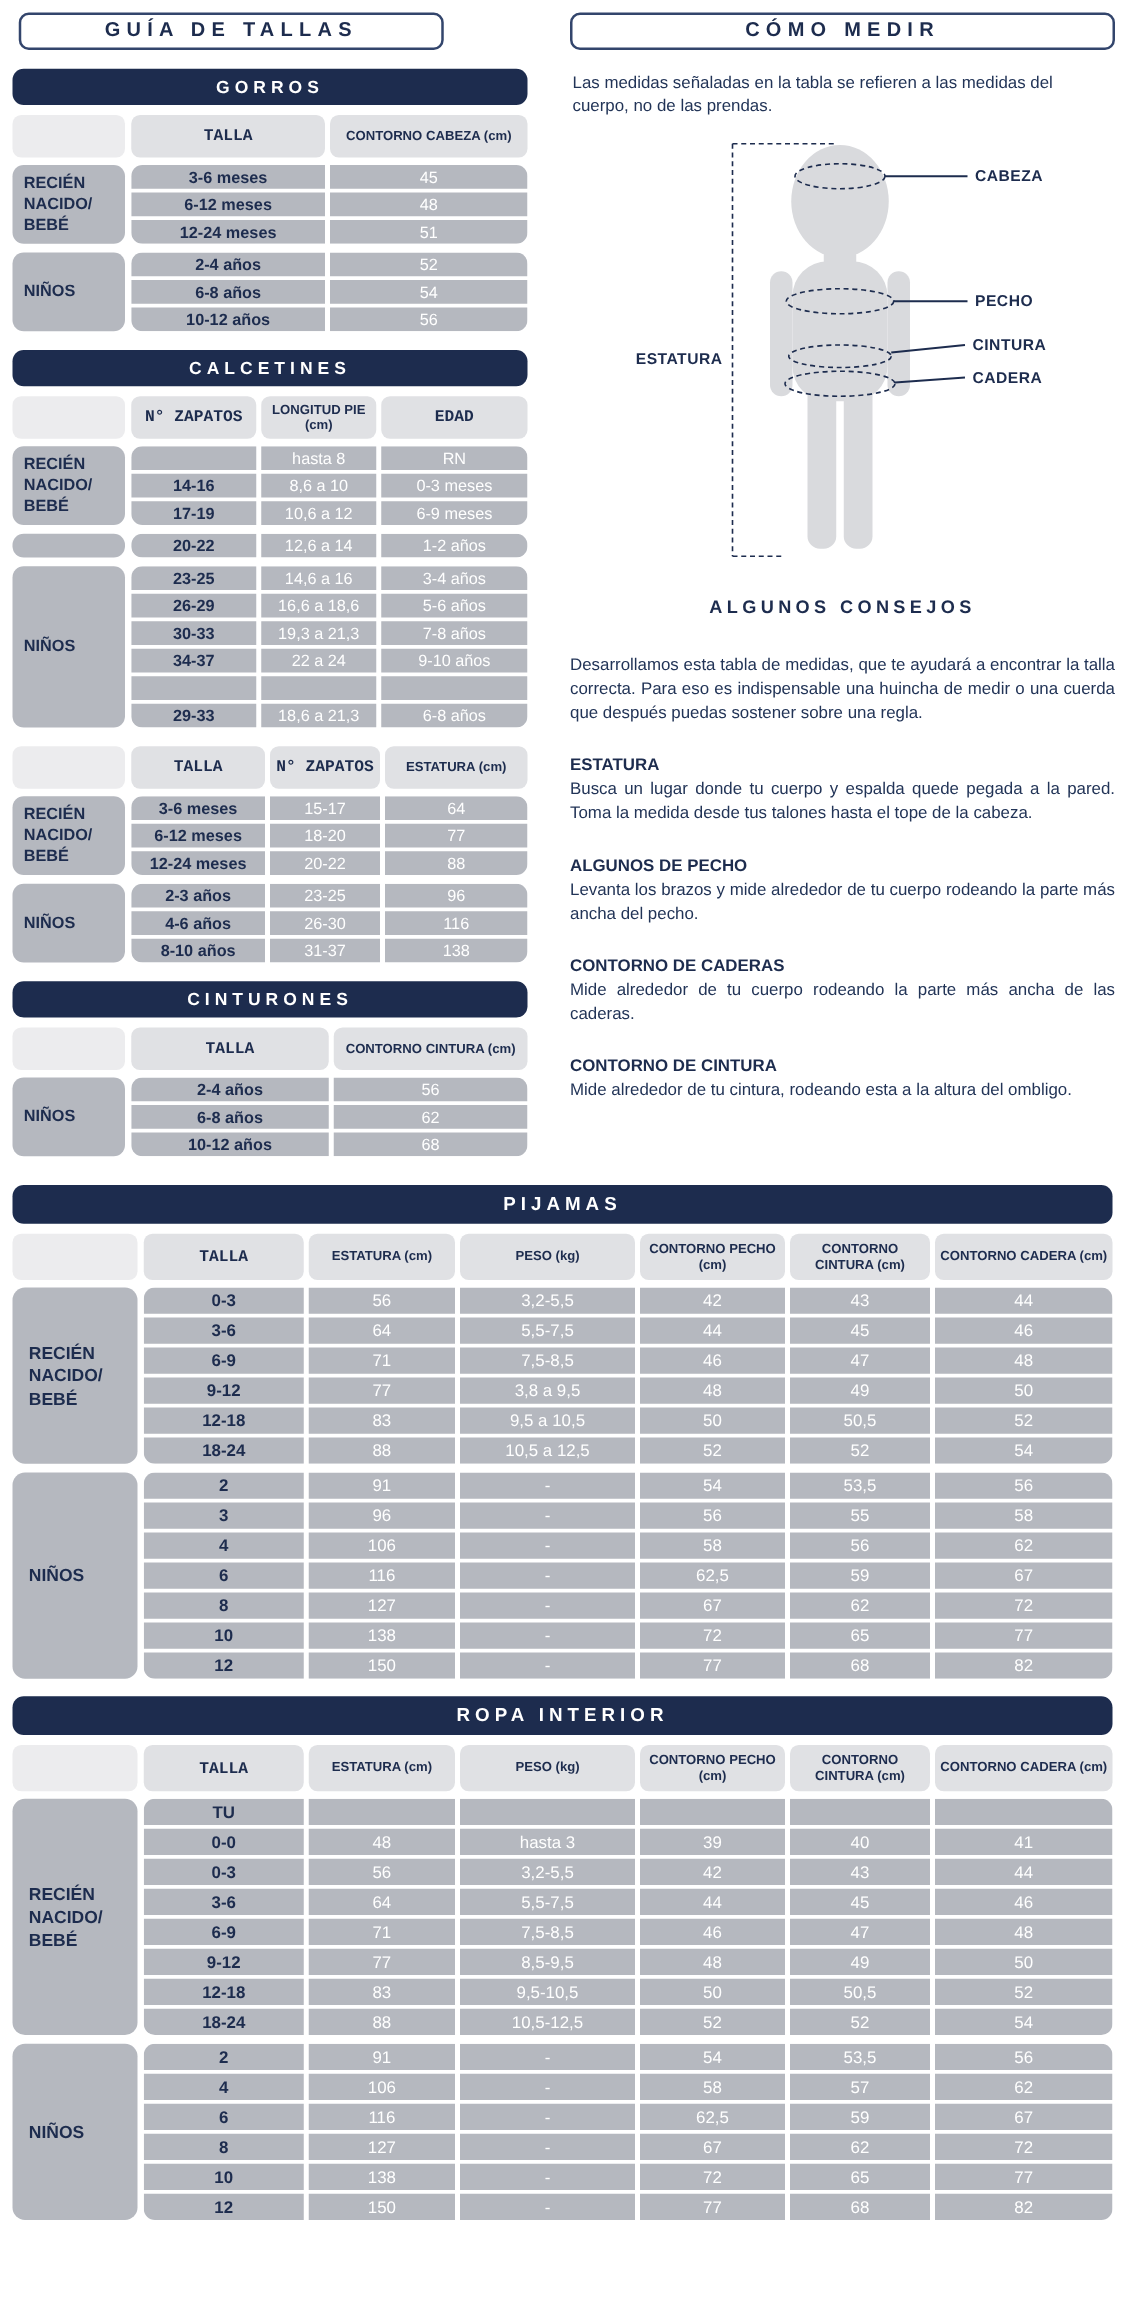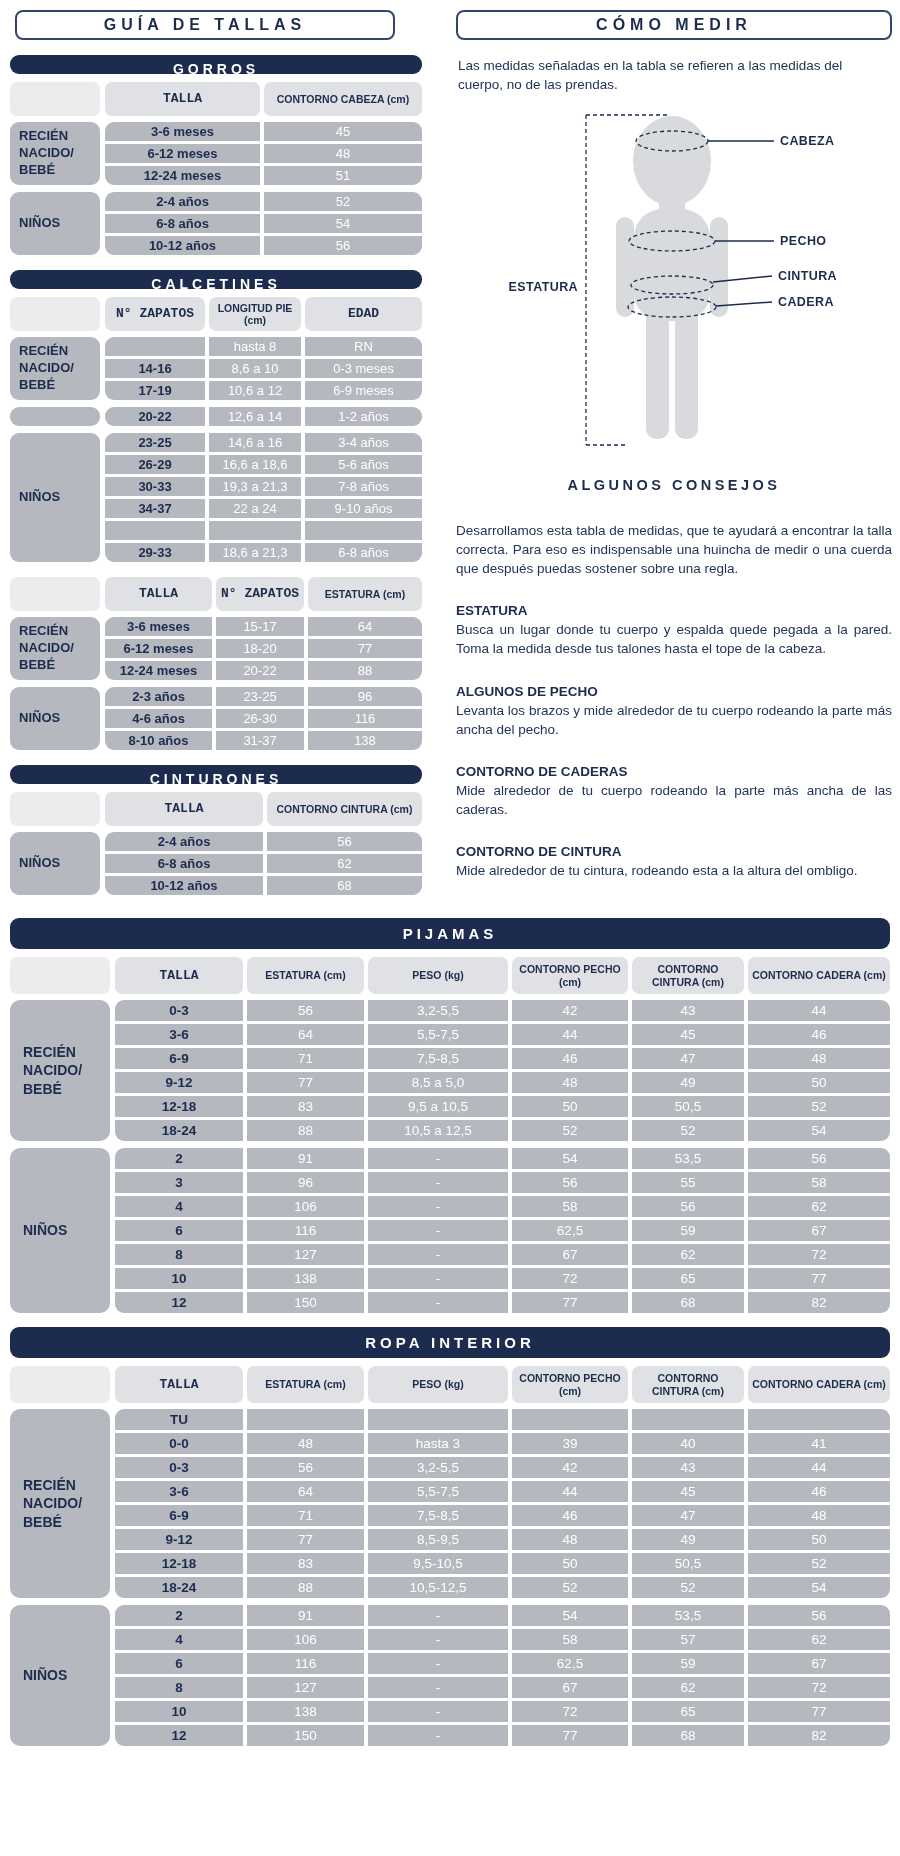--- a/index.html
+++ b/index.html
@@ -14,29 +14,29 @@
   html,body{margin:0;padding:0;background:#fff;}
   body{width:900px;font-family:"Liberation Sans",sans-serif;color:var(--navy);}
   .page{width:900px;min-height:1856px;background:#fff;padding:8px 0 14px;}
 
   .top{display:flex;padding:0 10px;gap:34px;}
   .col-left{width:412px;flex:none;}
   .col-right{flex:1;max-width:438px;}
 
   .title-box{border:2px solid #33456c;border-radius:8px;height:30px;display:flex;align-items:center;justify-content:center;
     font-weight:bold;font-size:16px;letter-spacing:5px;color:var(--navy);background:#fff;}
-  .title-box.left{width:380px;margin:2px 0 0 5px;}
+  .title-box.left{width:340px;margin:2px 0 0 5px;}
   .title-box.right{width:100%;margin:2px 0 0;}
 
   
   .size-table{margin-top:15px;--labelw:90px;}
   .size-table.big{--labelw:100px;margin:14px 10px 0;}
   #bottom-tables .size-table:first-child{margin-top:16px;}
 
-  .tbar{background:var(--navy);color:#fff;border-radius:9px;height:19px;line-height:29px;text-align:center;
+  .tbar{background:var(--navy);color:#fff;border-radius:9px;height:29px;line-height:29px;text-align:center;
     font-weight:bold;font-size:14px;letter-spacing:4px;margin-bottom:8px;}
   .size-table.big .tbar{height:31px;line-height:31px;font-size:15px;}
 
   .thead{display:flex;gap:5px;margin-bottom:6px;}
   .corner{width:var(--labelw);flex:none;background:var(--corner);border-radius:7px;}
   .thead .vals{flex:1;display:grid;gap:4px;}
   .pill{background:var(--pill);border-radius:7px;color:var(--navy);font-weight:bold;display:flex;align-items:center;
     justify-content:center;text-align:center;font-size:10.5px;line-height:1.18;padding:3px 2px;min-height:34px;}
   .pill.big{font-size:13px;font-family:Liberation Mono, monospace;}
   .size-table.big .pill{min-height:37px;}
@@ -381,21 +381,21 @@
               <div class="tcell talla">6-9</div>
               <div class="tcell">71</div>
               <div class="tcell">7,5-8,5</div>
               <div class="tcell">46</div>
               <div class="tcell">47</div>
               <div class="tcell">48</div>
             </div>
             <div class="trow cols-pijamas">
               <div class="tcell talla">9-12</div>
               <div class="tcell">77</div>
-              <div class="tcell">8,5 a 5,0</div>
+              <div class="tcell">3,8 a 9,5</div>
               <div class="tcell">48</div>
               <div class="tcell">49</div>
               <div class="tcell">50</div>
             </div>
             <div class="trow cols-pijamas">
               <div class="tcell talla">12-18</div>
               <div class="tcell">83</div>
               <div class="tcell">9,5 a 10,5</div>
               <div class="tcell">50</div>
               <div class="tcell">50,5</div>

